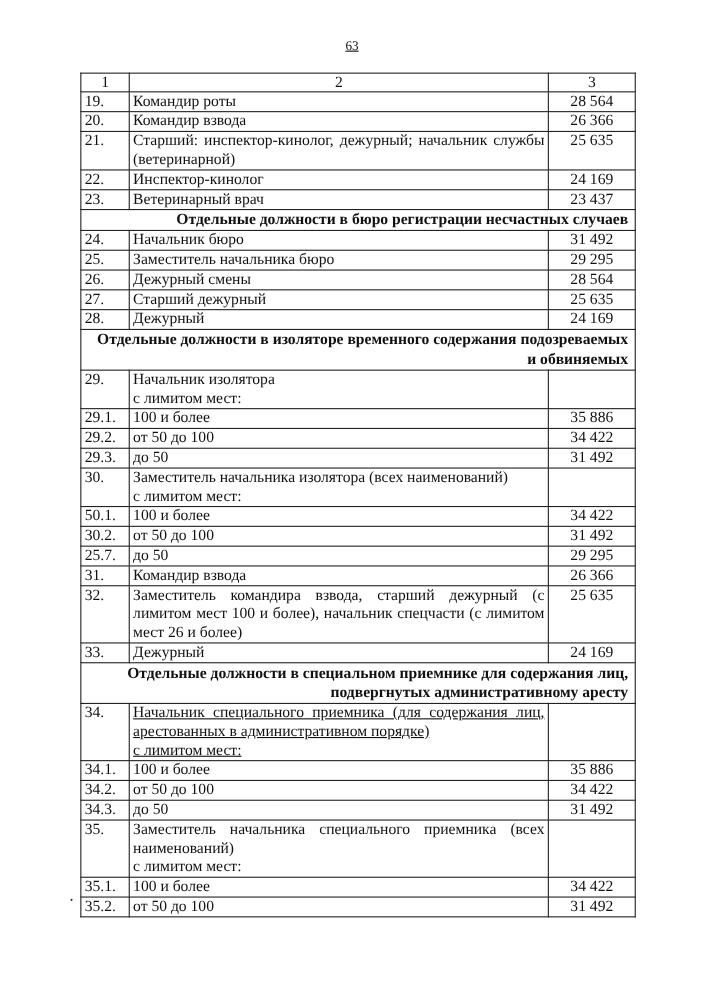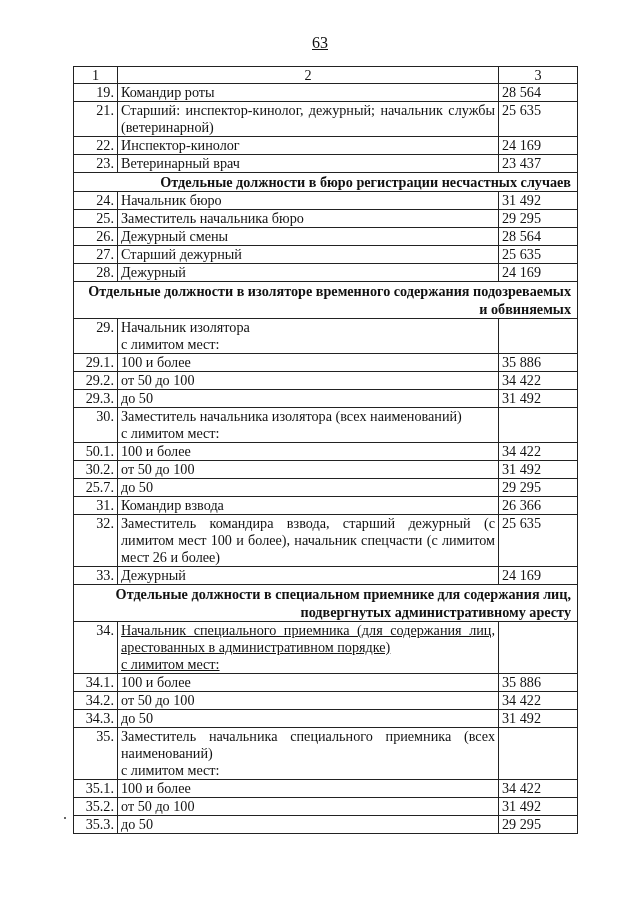--- a/index.html
+++ b/index.html
@@ -1,25 +1,25 @@
 <!DOCTYPE html>
 <html><head>
 <meta charset="utf-8">
 <style>
   html, body { margin: 0; padding: 0; background: #ffffff; }
   body { width: 640px; height: 905px; position: relative; overflow: hidden;
          font-family: "Liberation Serif", serif; color: #111; }
   .page-number { position: absolute; top: 34px; left: 0; width: 640px; text-align: center;
-                 font-size: 16px; text-decoration: underline; }
+                 font-size: 12px; text-decoration: underline; }
   table.doc { position: absolute; top: 66px; left: 73px; width: 505px;
               border-collapse: collapse; font-size: 14.2px; line-height: 17px; }
   table.doc td { border: 1.3px solid #222; padding: 0 3px; vertical-align: top; }
-  td.num { width: 37px; text-align: right; padding: 0 1px; }
+  td.num { width: 37px; text-align: left; padding: 0 1px; }
   td.desc { text-align: justify; padding-left: 4px; }
-  td.val { width: 72px; text-align: left; padding-right: 6px; }
+  td.val { width: 72px; text-align: center; padding-right: 6px; }
   tr.hdr td { text-align: center; line-height: 16px; }
   tr.hdr td.val { text-align: center; }
   tr.section td { text-align: right; font-weight: bold; padding: 0 6px; line-height: 18px; }
   tr.multi td.val { vertical-align: top; }
   .speck { position: absolute; left: 64px; top: 817px; width: 2px; height: 2px; background: #333; border-radius: 1px; }
 </style>
 </head>
 <body>
 
 <div class="page-number">63</div>
@@ -28,20 +28,25 @@
   <tbody id="tbody">
     <tr class="hdr">
       <td class="num">1</td>
       <td class="desc">2</td>
       <td class="val">3</td>
     </tr>
   <tr>
         <td class="num">19.</td>
         <td class="desc" style="white-space: pre-line;">Командир роты</td>
         <td class="val">28 564</td>
+      </tr>
+      <tr>
+        <td class="num">20.</td>
+        <td class="desc" style="white-space: pre-line;">Командир взвода</td>
+        <td class="val">26 366</td>
       </tr>
       <tr class="multi">
         <td class="num">21.</td>
         <td class="desc" style="white-space: pre-line;">Старший: инспектор-кинолог, дежурный; начальник службы (ветеринарной)</td>
         <td class="val">25 635</td>
       </tr>
       <tr>
         <td class="num">22.</td>
         <td class="desc" style="white-space: pre-line; margin-top: 29px;">Инспектор-кинолог</td>
         <td class="val">24 169</td>
@@ -172,21 +177,16 @@
       <tr>
         <td class="num">35.1.</td>
         <td class="desc" style="white-space: pre-line;">100 и более</td>
         <td class="val">34 422</td>
       </tr>
       <tr>
         <td class="num">35.2.</td>
         <td class="desc" style="white-space: pre-line;">от 50 до 100</td>
         <td class="val">31 492</td>
       </tr>
-      <tr>
-        <td class="num">35.3.</td>
-        <td class="desc" style="white-space: pre-line;">до 50</td>
-        <td class="val">29 295</td>
-      </tr>
     </tbody>
 </table>
 
 <div class="speck"></div>
 
 </body></html>

